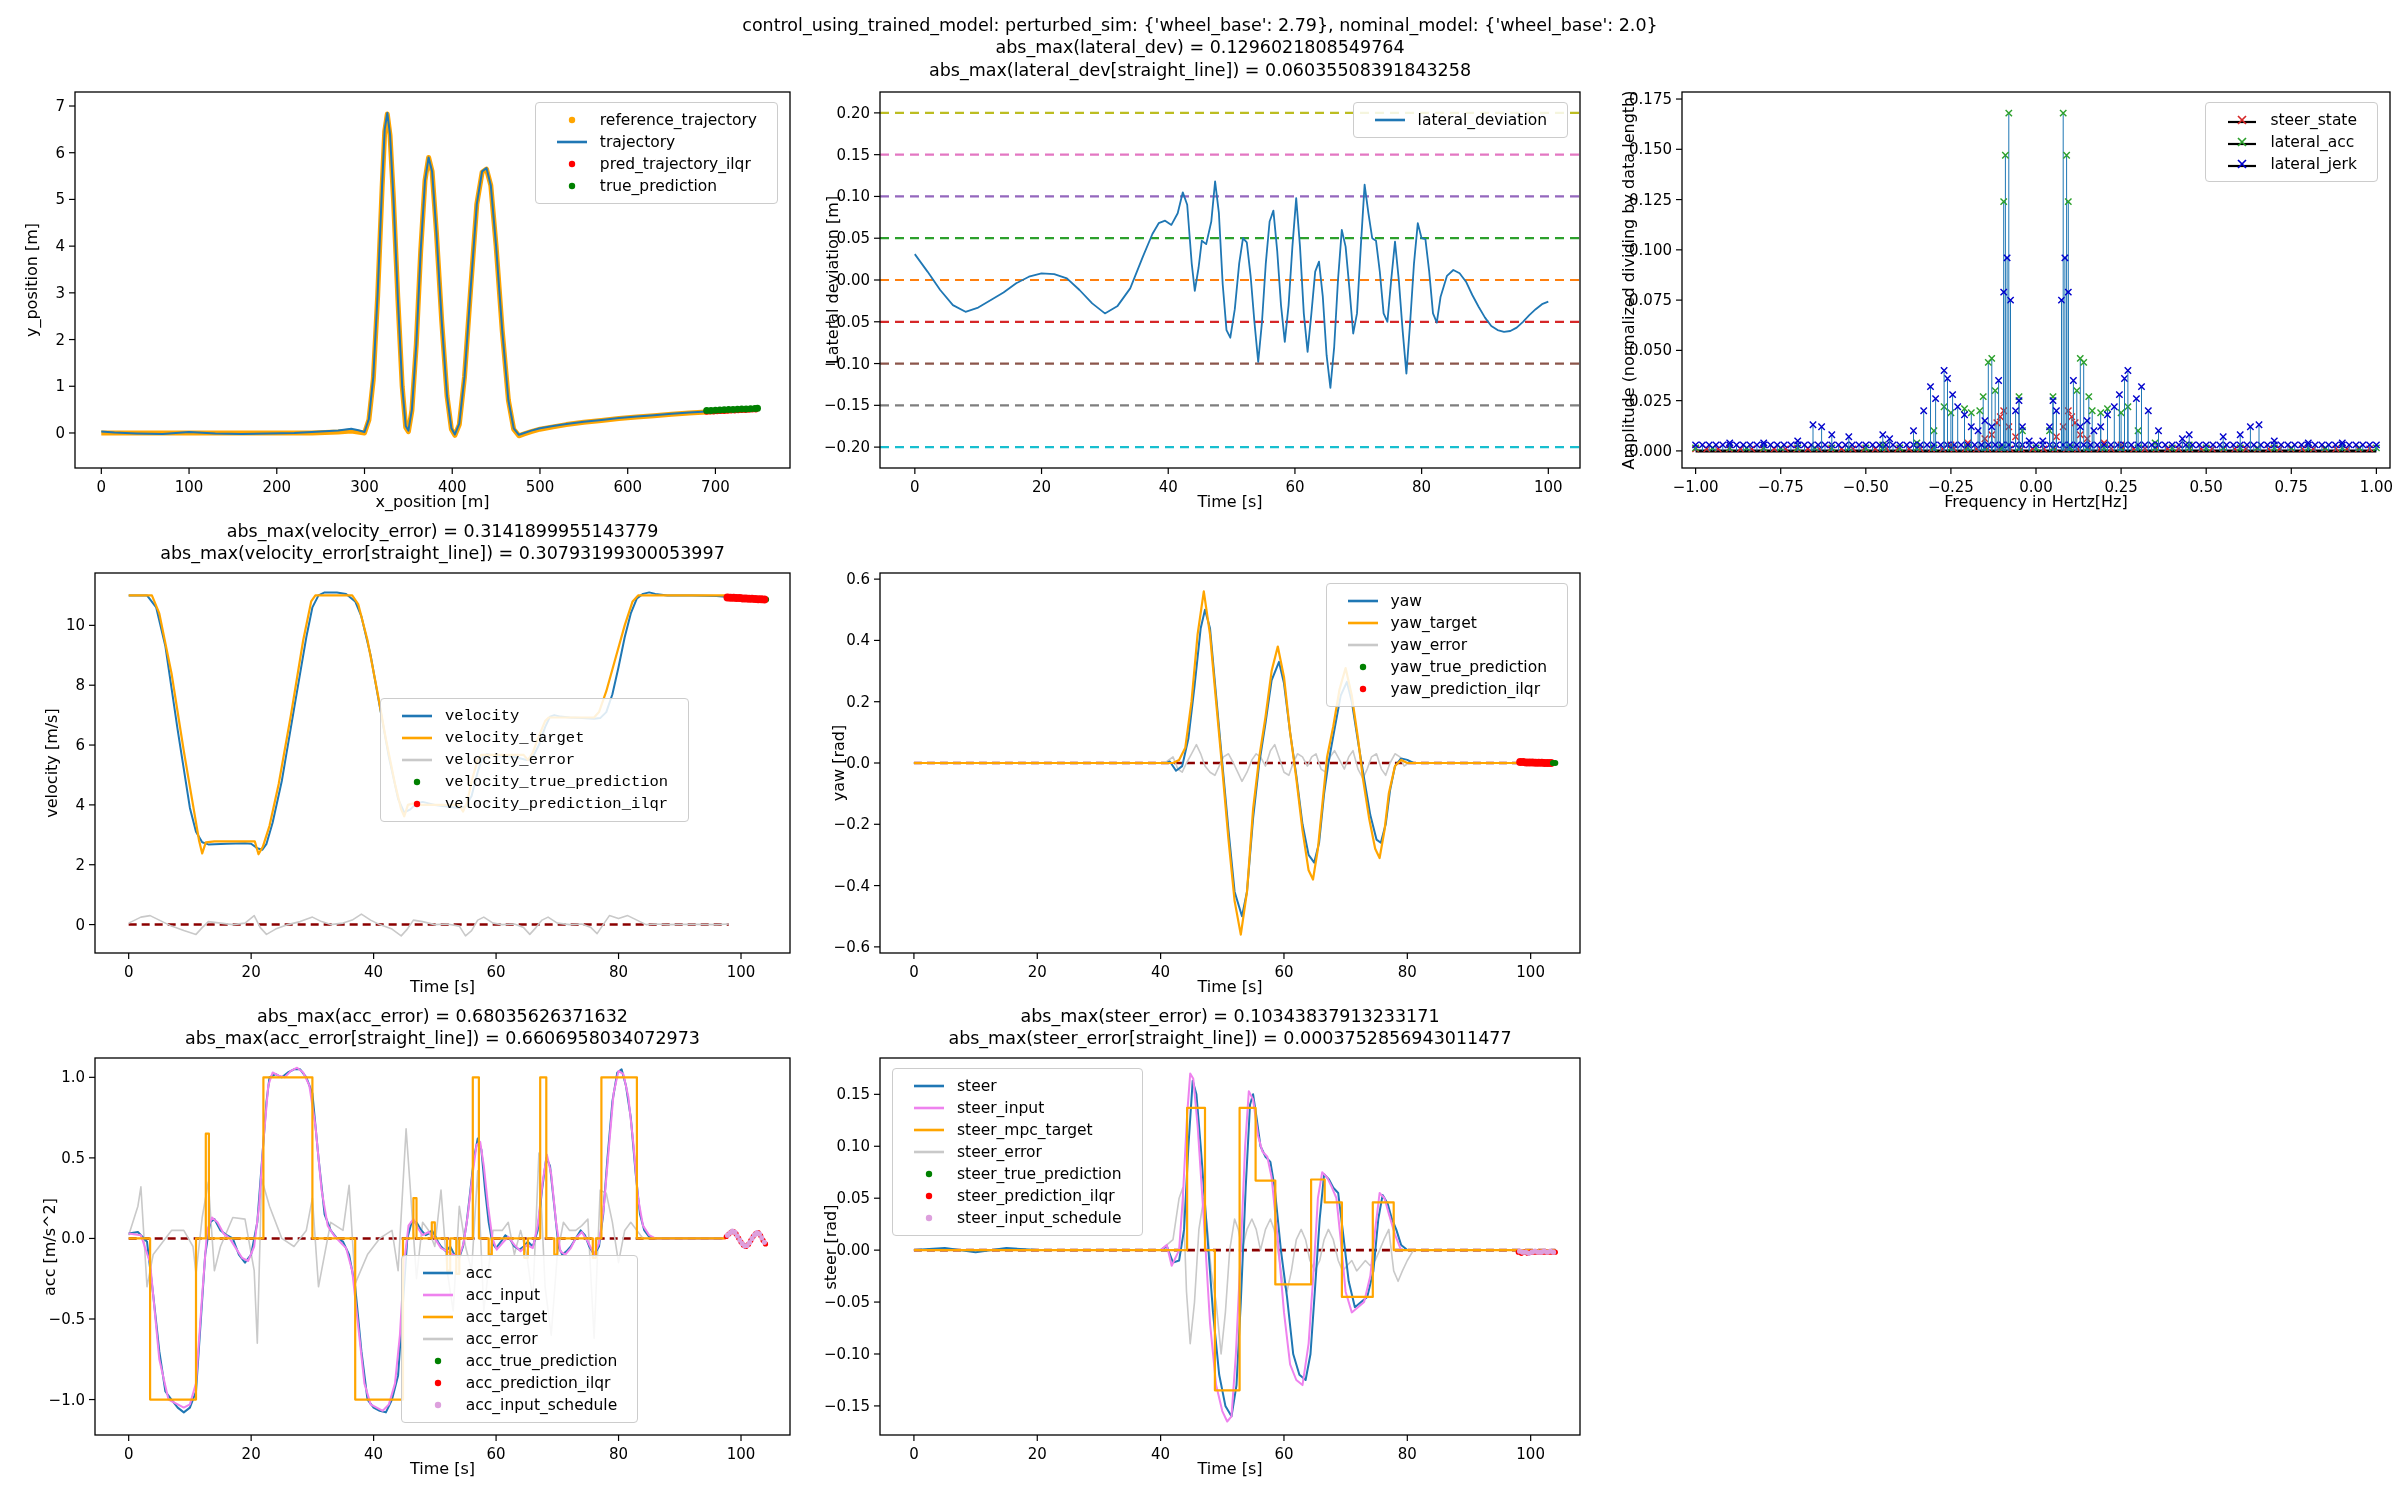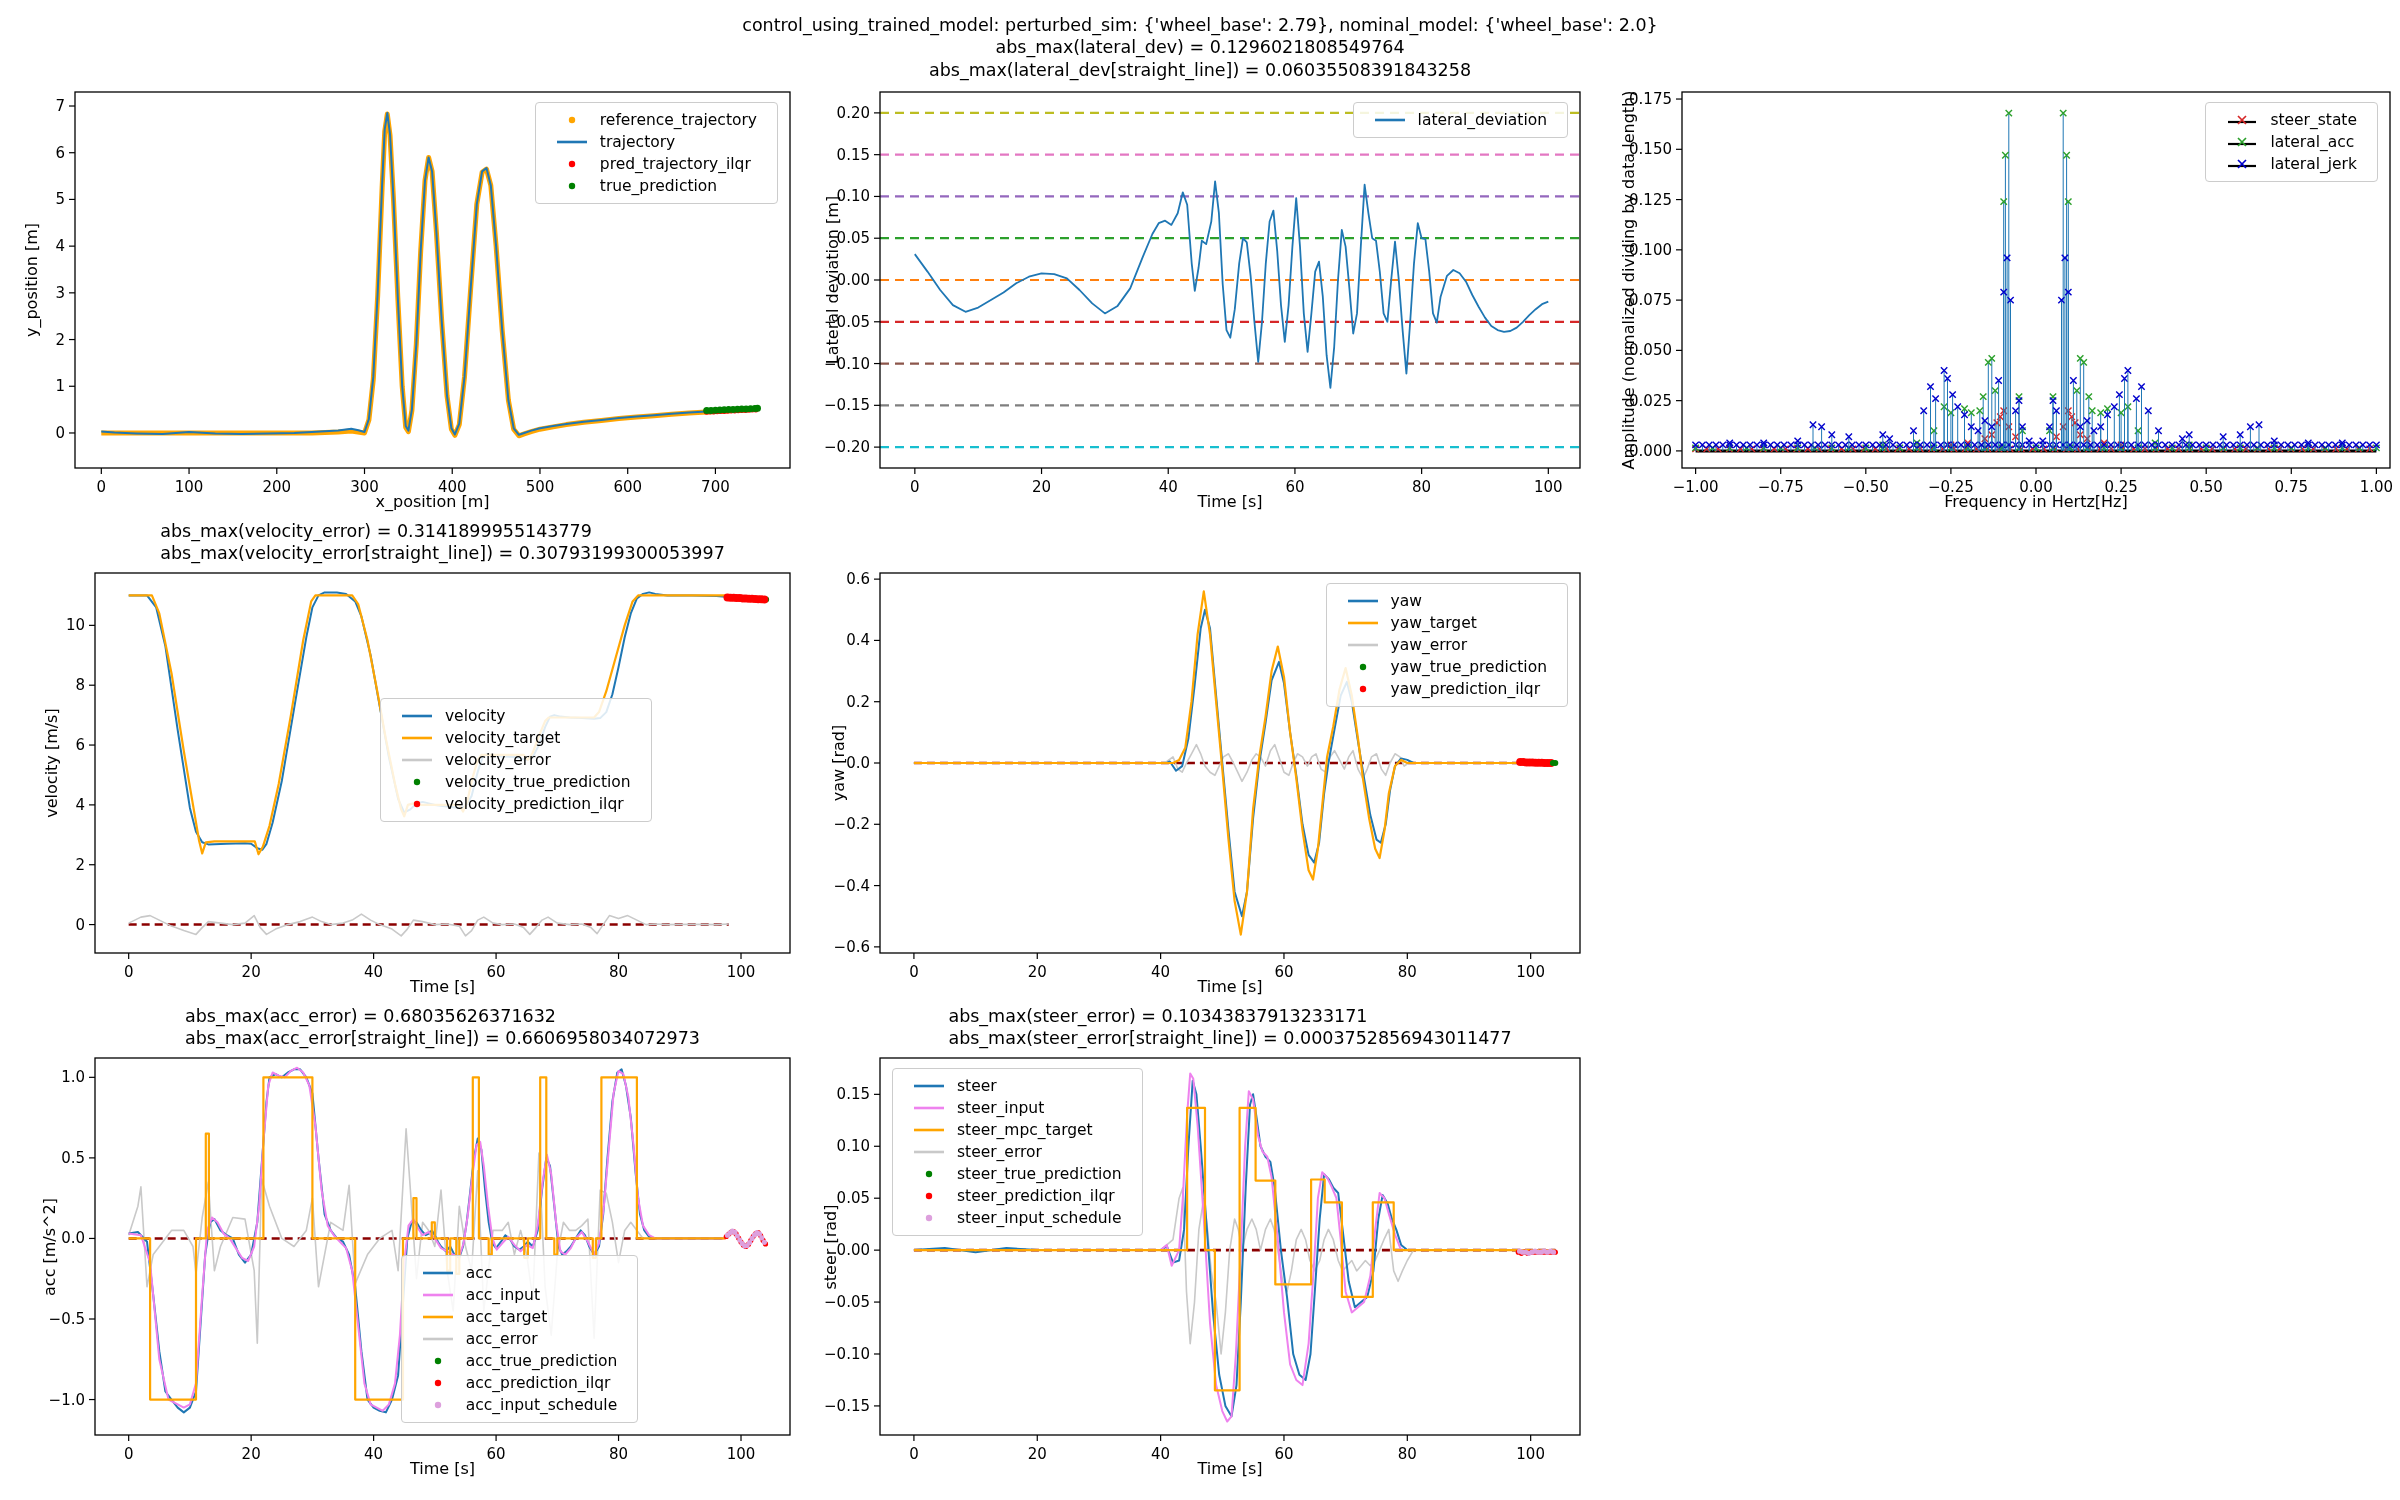--- a/index.html
+++ b/index.html
@@ -2,21 +2,21 @@
 <html><head>
 <meta charset="utf-8">
 <style>
   html,body{margin:0;padding:0;background:#fff;}
   body{width:2400px;height:1500px;position:relative;font-family:"DejaVu Sans",sans-serif;color:#000;}
   .suptitle{position:absolute;top:14px;left:0;width:2400px;text-align:center;font-size:17.5px;line-height:1.28;}
   .chart-wrap{position:absolute;}
   .plot-area{position:absolute;left:0;top:0;right:0;bottom:0;}
   .plot-area svg{overflow:visible;display:block;}
   .ctitle{position:absolute;bottom:100%;left:50%;transform:translateX(-50%);margin-bottom:8px;
-          text-align:left;font-size:17.5px;line-height:1.3;white-space:nowrap;}
+          text-align:center;font-size:17.5px;line-height:1.3;white-space:nowrap;}
   .xlab{position:absolute;top:100%;margin-top:24px;width:100%;text-align:center;font-size:16px;}
   .ylab{position:absolute;top:50%;white-space:nowrap;font-size:16px;transform:translate(-50%,-50%) rotate(-90deg);}
   .legend{position:absolute;display:flex;flex-direction:column;gap:4px;background:rgba(255,255,255,.85);
           border:1px solid #cccccc;border-radius:4px;padding:8px 20px;font-size:15.5px;white-space:nowrap;z-index:5;}
   .lrow{display:flex;align-items:center;gap:12px;}
   .sw svg{display:block;overflow:visible;}
 </style>
 </head>
 <body>
 
@@ -945,21 +945,21 @@
         <line x1="0" x2="-6" y1="172.04724409448818" y2="172.04724409448818" stroke="#000" stroke-width="1.2"></line>
         <text x="-10" y="177.04724409448818" text-anchor="end" font-size="15" fill="#000">6</text>
         <line x1="0" x2="-6" y1="112.20472440944883" y2="112.20472440944883" stroke="#000" stroke-width="1.2"></line>
         <text x="-10" y="117.20472440944883" text-anchor="end" font-size="15" fill="#000">8</text>
         <line x1="0" x2="-6" y1="52.36220472440942" y2="52.36220472440942" stroke="#000" stroke-width="1.2"></line>
         <text x="-10" y="57.36220472440942" text-anchor="end" font-size="15" fill="#000">10</text>
       </svg>
     </div>
   <div class="ylab" style="left:-44px;">velocity [m/s]</div>
   <div class="xlab">Time [s]</div>
-<div class="legend" style="top:33%;left:41%;">
+<div class="legend" style="top:33%;left:41%;font-family:Liberation Mono, monospace;">
       <div class="lrow">
         <span class="sw">
           <svg width="32" height="10">
             <line x1="1" y1="5" x2="31" y2="5" stroke="#1f77b4" stroke-width="2.6"></line>
           </svg>
         </span>
         <span>velocity</span>
       </div>
       <div class="lrow">
         <span class="sw">

